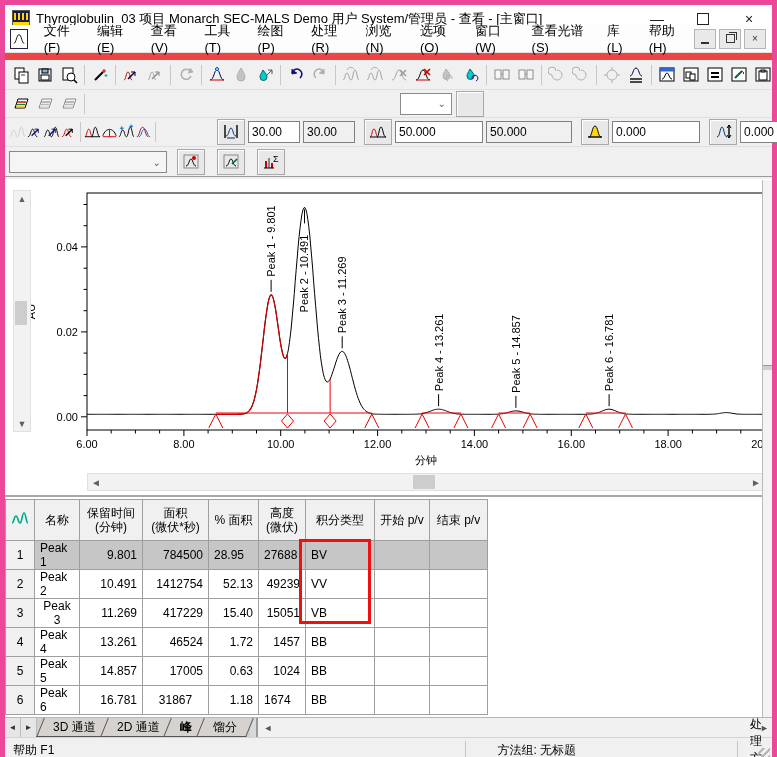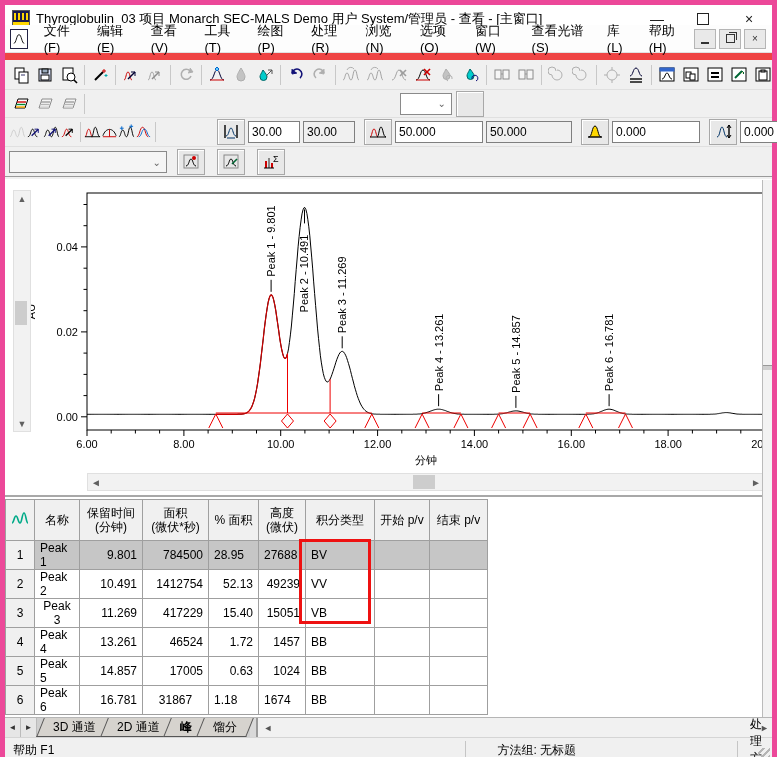--- a/index.html
+++ b/index.html
@@ -720,21 +720,21 @@
               <td style="text-align:right">1024</td>
               <td style="text-align:left">BB</td>
               <td style="text-align:left"></td>
               <td style="text-align:left"></td>
             </tr>
             <tr>
               <td class="rowhdr" style="text-align:center">6</td>
               <td style="text-align:left">Peak 6</td>
               <td style="text-align:right">16.781</td>
               <td style="text-align:center">31867</td>
-              <td style="">1.18</td>
+              <td style="text-align:right">1.18</td>
               <td style="text-align:left">1674</td>
               <td style="text-align:left">BB</td>
               <td style="text-align:left"></td>
               <td style="text-align:left"></td>
             </tr>
           </tbody>
         </table>
       <div class="redbox" id="redbox" style="left: 294px; top: 40px; width: 66px; height: 79px; border-color: rgb(238, 17, 17);"></div>
     </div>
   </div>

